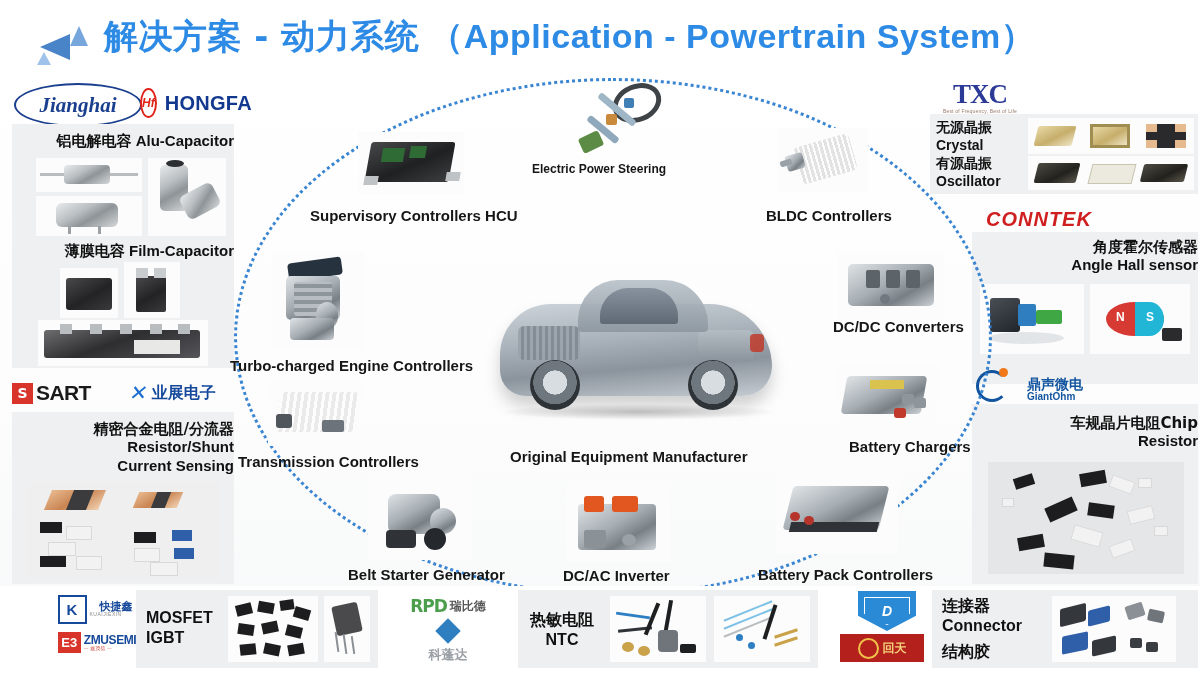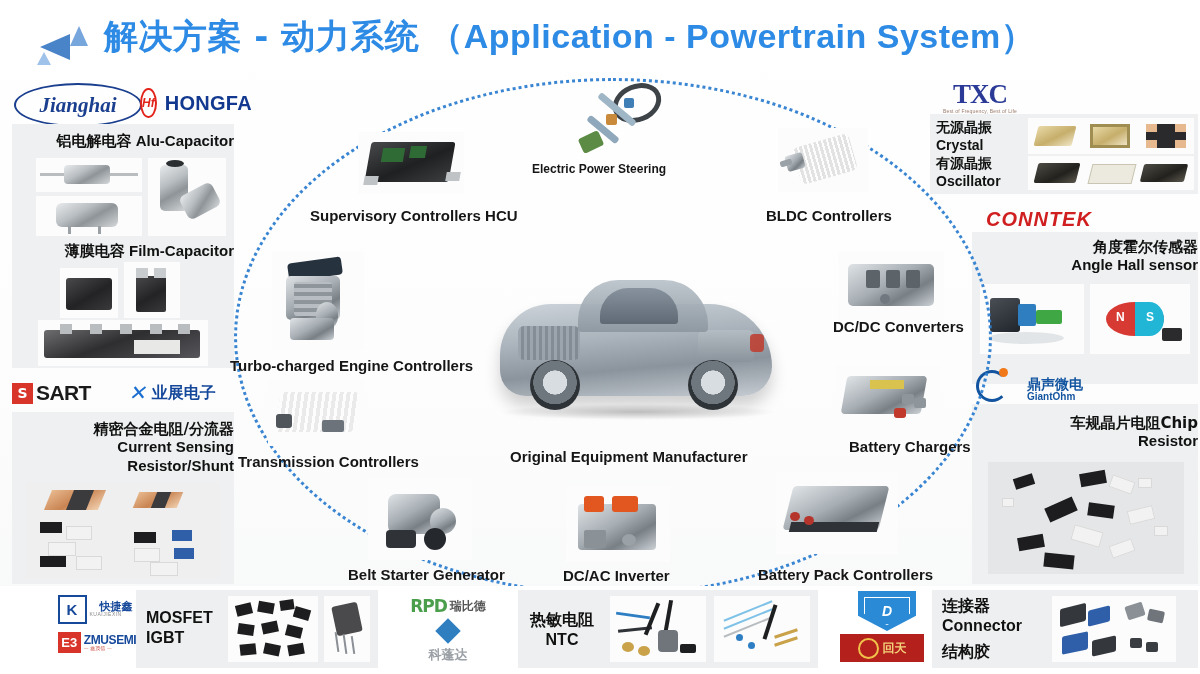--- a/index.html
+++ b/index.html
@@ -220,22 +220,22 @@
     <span class="nm">SART</span>
   </div>
   <div class="brand yezhan" style="left:118px;top:380px;width:110px;height:26px;">
     <span class="swoosh">✕</span>
     <span class="cnm cn">业展电子</span>
   </div>
 
   <div class="panel" style="left:12px;top:412px;width:222px;height:172px;">
     <div class="panel-title" style="margin-top:8px;font-size:15px;">
       <div class="cn">精密合金电阻/分流器</div>
+      <div>Resistor/Shunt</div>
       <div>Current Sensing</div>
-      <div>Resistor/Shunt</div>
     </div>
     <div class="ph" style="left:14px;top:70px;width:194px;height:96px;background:#efefef;">
       <div class="copper" style="position:absolute;left:22px;top:8px;width:54px;height:20px;transform:skewX(-22deg);"></div>
       <div style="position:absolute;left:44px;top:8px;width:20px;height:20px;background:#3b3b3d;transform:skewX(-22deg);"></div>
       <div class="copper" style="position:absolute;left:110px;top:10px;width:44px;height:16px;transform:skewX(-22deg);"></div>
       <div style="position:absolute;left:128px;top:10px;width:14px;height:16px;background:#3b3b3d;transform:skewX(-22deg);"></div>
       <div class="chipblk" style="position:absolute;left:14px;top:40px;width:22px;height:11px;"></div>
       <div class="chipwht" style="position:absolute;left:40px;top:44px;width:24px;height:12px;"></div>
       <div class="chipwht" style="position:absolute;left:22px;top:60px;width:26px;height:12px;"></div>
       <div class="chipblk" style="position:absolute;left:14px;top:74px;width:26px;height:11px;"></div>

